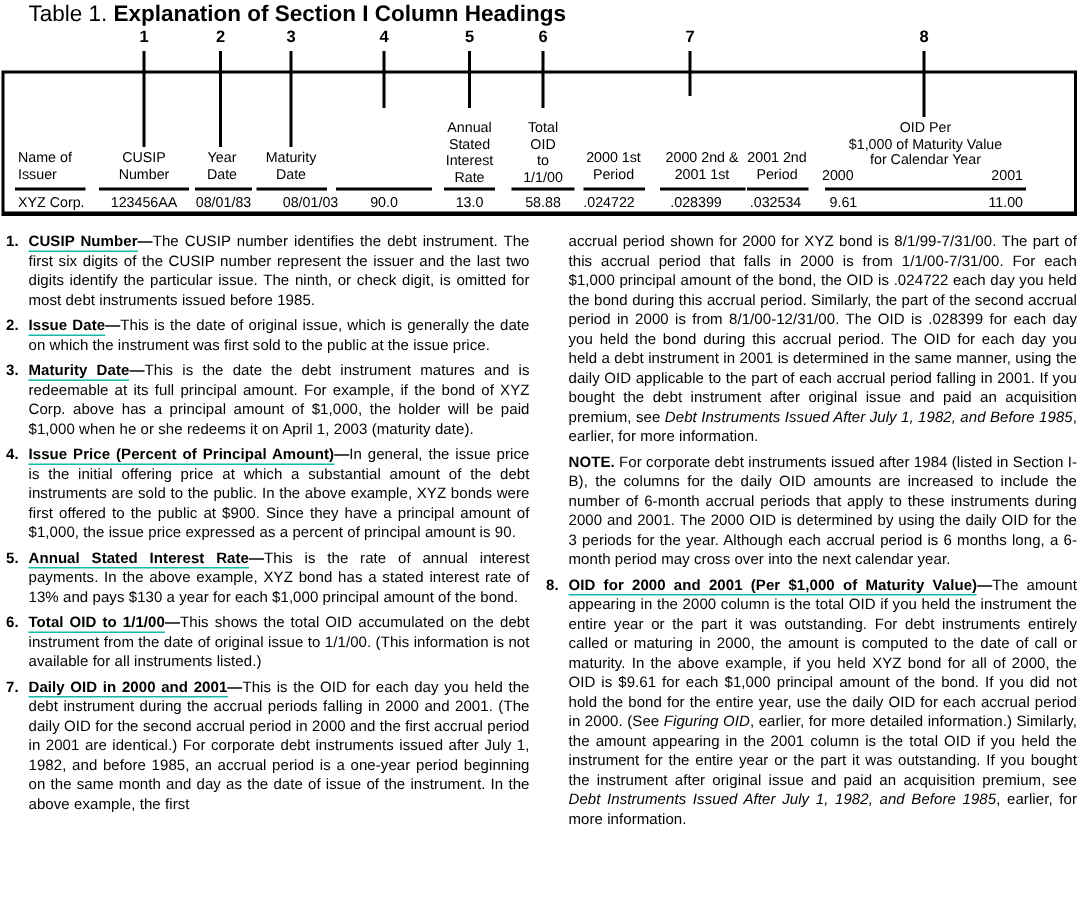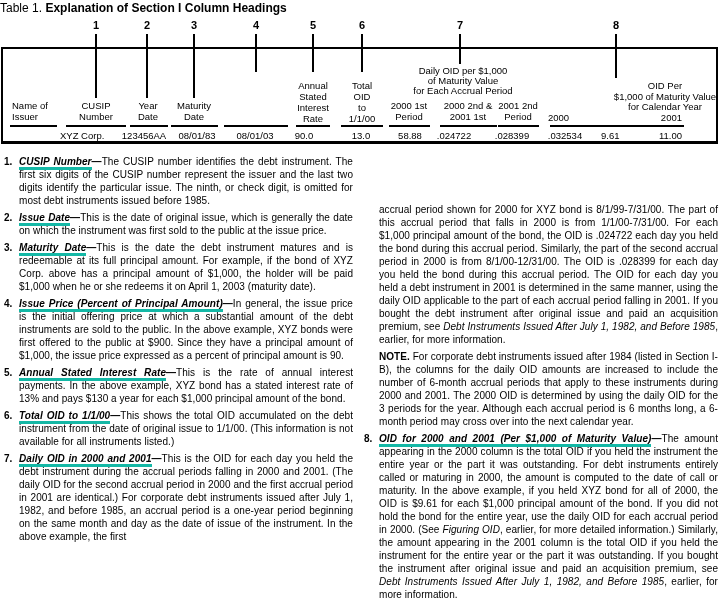--- a/index.html
+++ b/index.html
@@ -2,42 +2,42 @@
 <html><head>
 <meta charset="utf-8">
 <style>
   html,body { margin:0; padding:0; background:#fff; }
   .page {
     position:relative; width:721px; height:614px; background:#ffffff; color:#000;
     font-family:"Liberation Sans","DejaVu Sans",sans-serif; overflow:hidden;
   }
   
   .fig { position:absolute; left:0; top:0; width:721px; height:150px; }
-  .fig-title { position:absolute; left:0; top:1px; font-size:12px; white-space:nowrap; }
+  .fig-title { position:absolute; left:19px; top:1px; font-size:15px; white-space:nowrap; }
   .fig-title .bold { font-weight:bold; }
   .co { position:absolute; top:20px; transform:translateX(-50%); font-weight:bold; font-size:11px; line-height:11px; }
   .vline { position:absolute; width:2px; background:#000; }
   .tbox { position:absolute; left:1px; top:47px; width:717px; height:97px;
           border:2px solid #000; border-bottom-width:3px; box-sizing:border-box; }
   .hdr { position:absolute; font-size:9.5px; line-height:11px; text-align:center; white-space:nowrap; }
   .hdr.tight { line-height:10px; }
-  .hdr.g8 { line-height:10.5px;margin-left:48px; }
+  .hdr.g8 { line-height:10.5px; }
   .hdr.leftal { text-align:left; }
   .cx { transform:translateX(-50%); }
   .useg { position:absolute; top:125px; height:2px; background:#000; }
-  .cell { position:absolute; top:130px; font-size:9.5px; white-space:nowrap;margin-left:48px; }
+  .cell { position:absolute; top:130px; font-size:9.5px; white-space:nowrap; }
   
   .col { position:absolute; top:155px; font-size:10px; line-height:13px;
          text-align:justify; letter-spacing:0.05px; }
   .col-left  { left:4px;   width:349px; }
-  .col-right { left:364px; width:354px;margin-top:48px; }
+  .col-right { left:364px; width:354px; }
   .item { display:flex; margin-bottom:4px; }
   .num { flex:0 0 15px; width:15px; font-weight:bold; }
   .itext { flex:1 1 auto; }
-  .head { font-weight:bold; border-bottom:3px solid #14b8a6;font-style:italic; }
+  .head { font-weight:bold; border-bottom:1px solid #14b8a6; }
   .dash { font-weight:bold; }
   .para { padding-left:15px; margin-bottom:4px; }
   .note-label { font-weight:bold; }
   .ital { font-style:italic; }
 </style>
 </head>
 <body>
 
 <div class="page">
 
@@ -85,25 +85,20 @@
       <div>Annual</div>
         <div>Stated</div>
       <div>Interest</div>
         <div>Rate</div>
     </div>
     <div class="hdr cx" style="left:362px;top:80px">
       <div>Total</div>
         <div>OID</div>
       <div>to</div>
         <div>1/1/00</div>
-    </div>
-    <div class="hdr cx tight" style="left:463px;top:66px">
-      <div>Daily OID per $1,000</div>
-        <div>of Maturity Value</div>
-      <div>for Each Accrual Period</div>
     </div>
     <div class="hdr cx" style="left:409px;top:100px">
       <div>2000 1st</div>
         <div>Period</div>
     </div>
     <div class="hdr cx" style="left:468px;top:100px">
       <div>2000 2nd &amp;</div>
         <div>2001 1st</div>
     </div>
     <div class="hdr cx" style="left:518px;top:100px">

